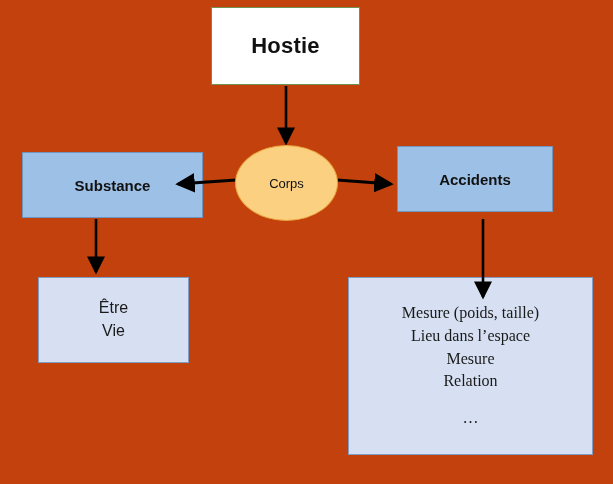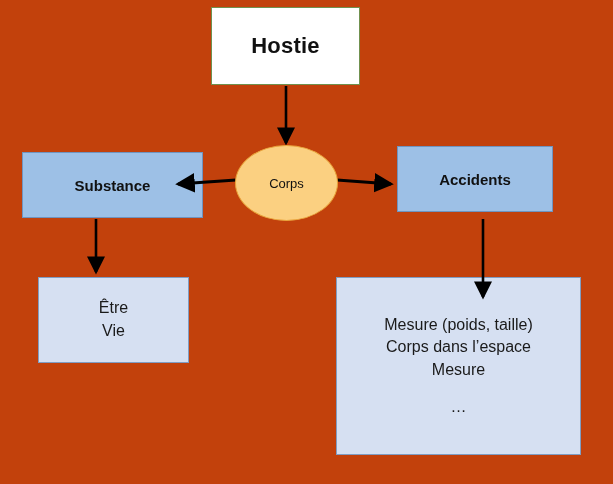--- a/index.html
+++ b/index.html
@@ -102,24 +102,25 @@
     margin-top: 14px;
   }
   .node-substance-list {
     left: 22px;
     top: 277px;
     width: 151px;
     height: 86px;
     margin-left: 16px;
   }
   .node-accidents-list {
-    left: 336px;
+    left: 348px;
     top: 277px;
     width: 245px;
     height: 178px;
+    font-family: Liberation Serif, serif;
   }
 
   
   .edge-layer {
     position: absolute;
     left: 0;
     top: 0;
     width: 613px;
     height: 484px;
     z-index: 2;
@@ -165,18 +166,19 @@
     <span class="node-label">Accidents</span>
   </div>
 
   <div class="node node-leaf node-substance-list">
     <span class="leaf-line">Être</span>
     <span class="leaf-line">Vie</span>
   </div>
 
   <div class="node node-leaf node-accidents-list">
     <span class="leaf-line">Mesure (poids, taille)</span>
-    <span class="leaf-line">Corps dans l’espace</span>
+    <span class="leaf-line">Lieu dans l’espace</span>
     <span class="leaf-line">Mesure</span>
+    <span class="leaf-line">Relation</span>
     <span class="leaf-line spacer-before">…</span>
   </div>
 
 </div>
 
 </body></html>

